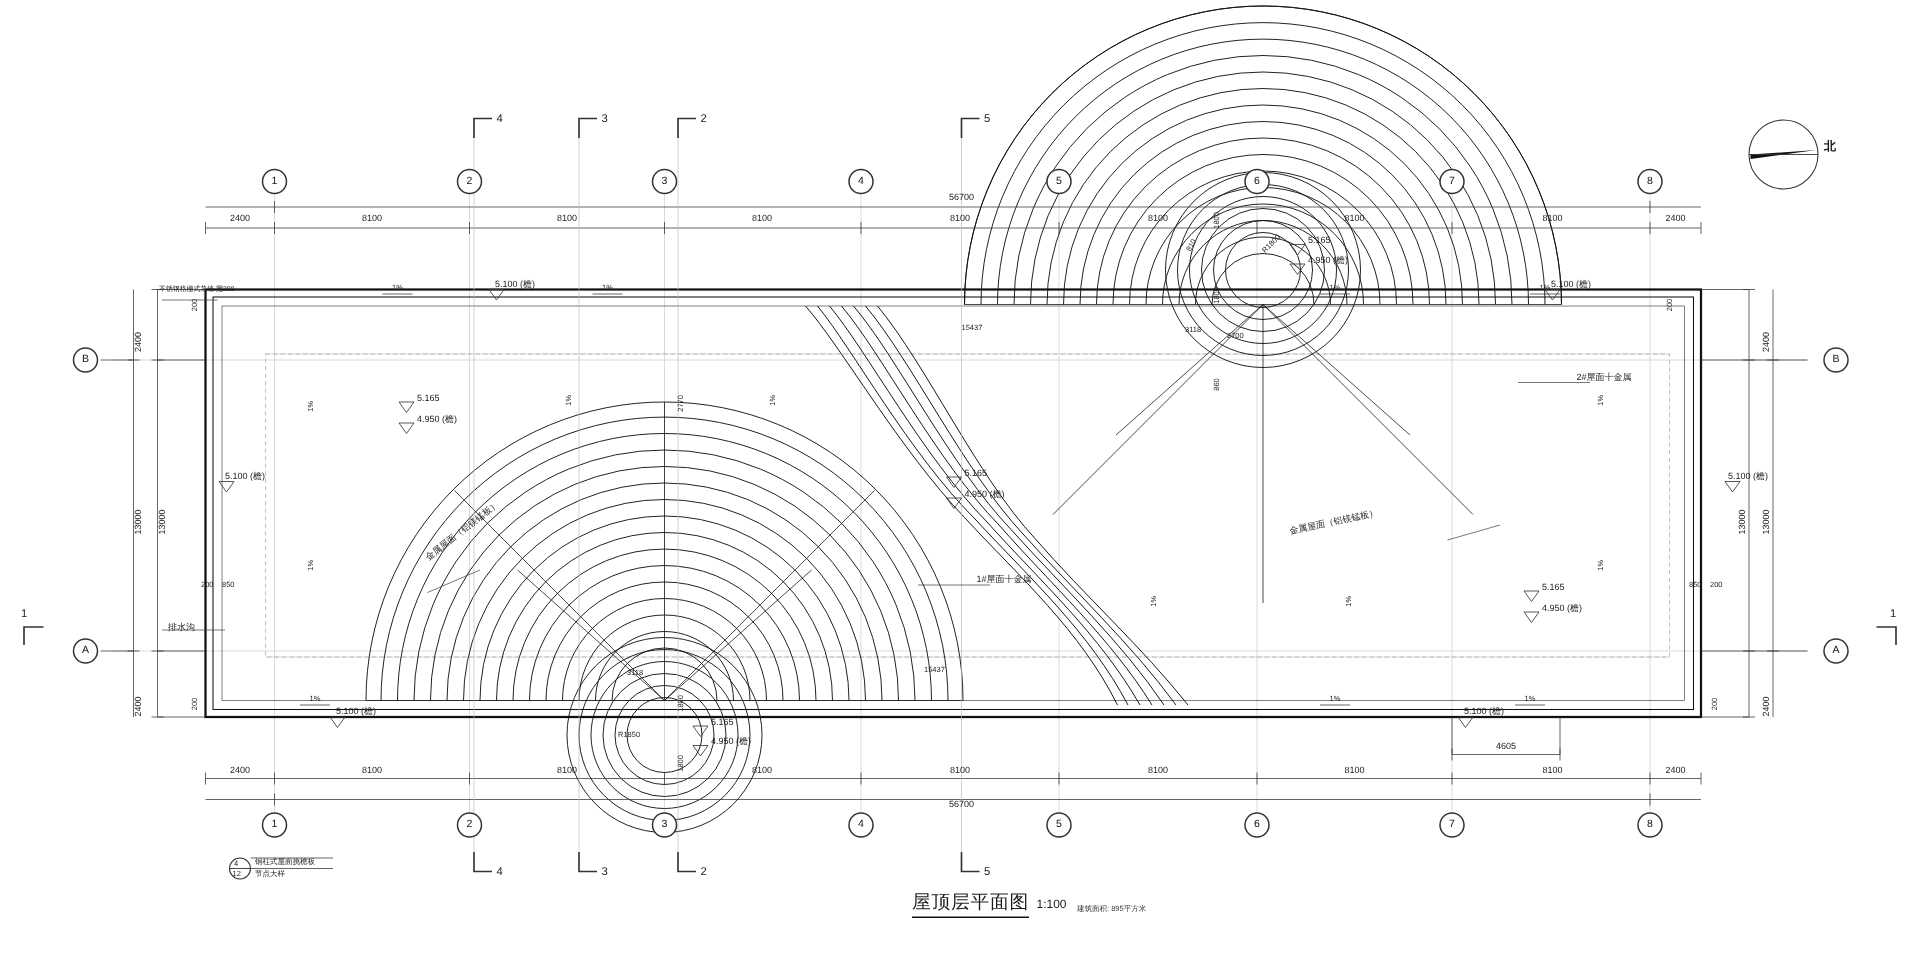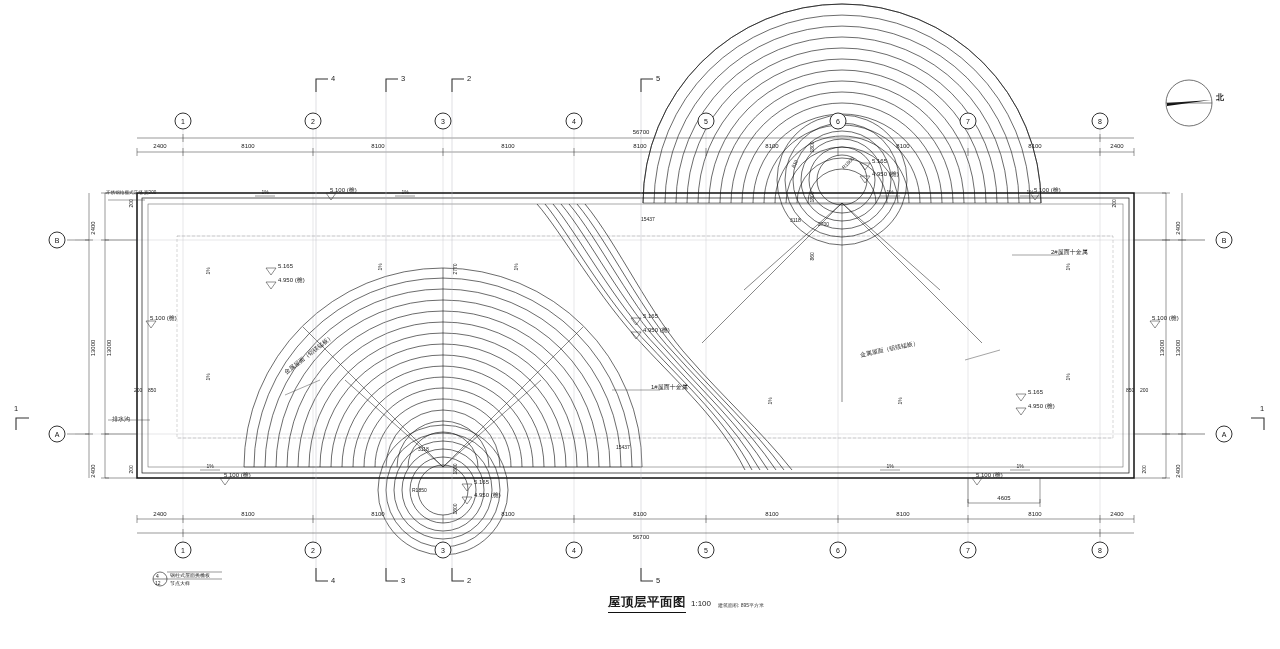--- a/index.html
+++ b/index.html
@@ -9,21 +9,21 @@
   svg{position:absolute;left:0;top:0;}
   .lbl{position:absolute;font-size:6px;color:#222;white-space:nowrap;line-height:1;}
   .lbl.c{transform:translateX(-50%);}
   .dim{font-size:6px;}
   .tiny{font-size:5px;}
   .bub{position:absolute;width:15px;height:15px;border:.8px solid #333;border-radius:50%;
        background:#fff;font-size:7px;display:flex;align-items:center;justify-content:center;
        transform:translate(-50%,-50%);color:#111;}
   .secnum{position:absolute;font-size:7.5px;color:#222;}
   .title-wrap{position:absolute;left:608px;top:592px;}
-  .title-cn{font-size:12.5px;font-weight:bold;letter-spacing:.5px;
+  .title-cn{font-size:12.5px;font-weight:normal;letter-spacing:.5px;
             border-bottom:1.4px solid #111;padding-bottom:1px;display:inline-block;}
   .title-sc{font-size:8px;margin-left:5px;}
   .area-note{position:absolute;left:718px;top:602px;font-size:5px;color:#333;}
   .north-lbl{position:absolute;left:1216px;top:92px;font-size:8px;font-weight:bold;}
 </style>
 </head>
 <body>
 
 <div id="sheet">
 

